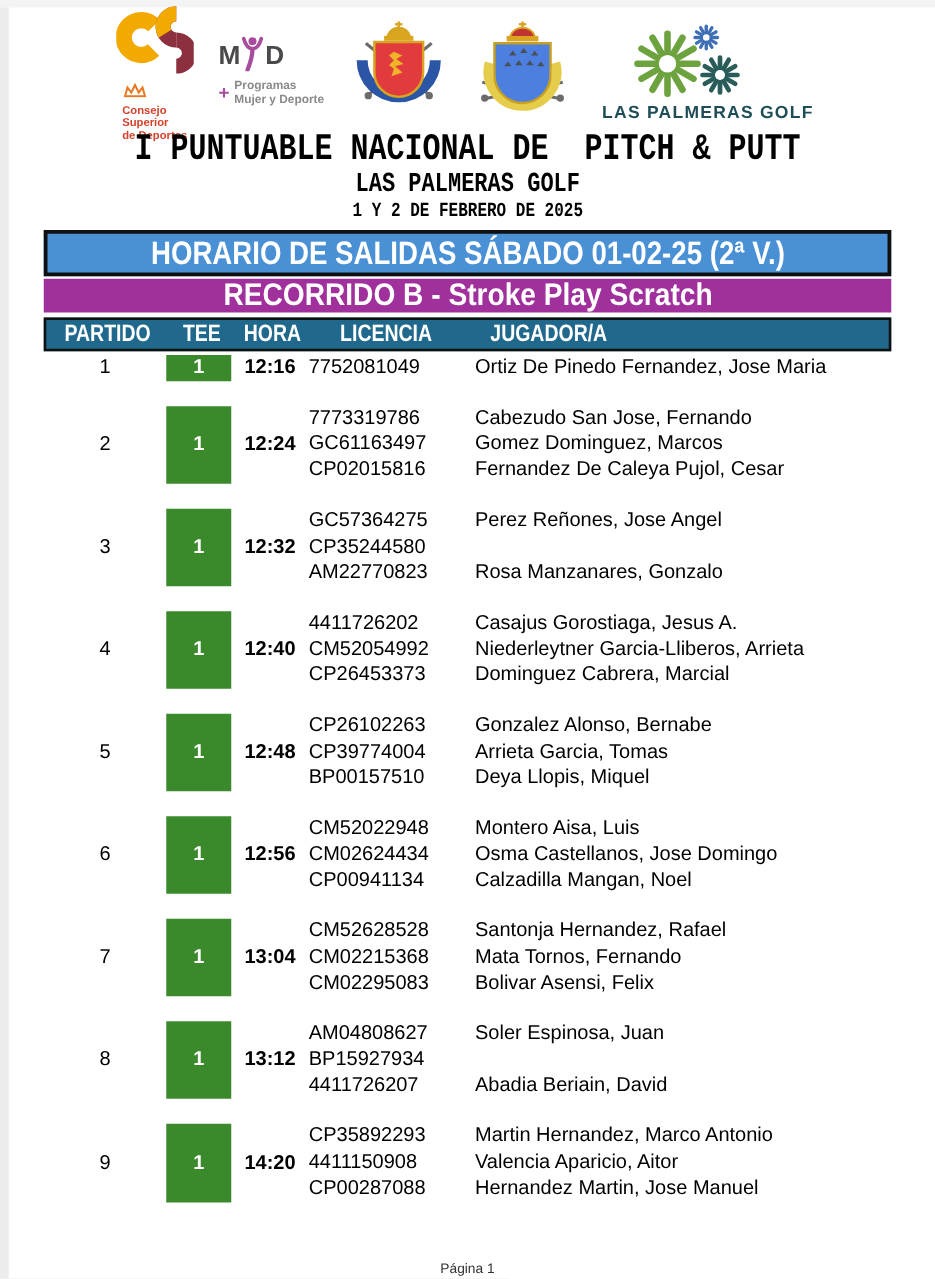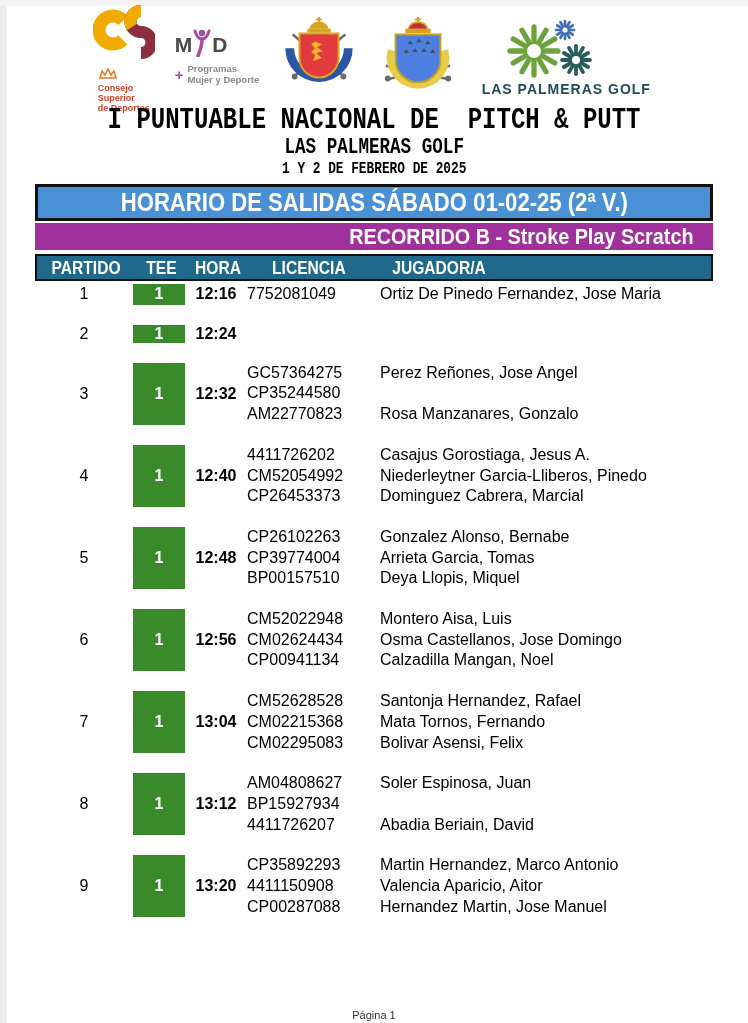--- a/index.html
+++ b/index.html
@@ -30,22 +30,22 @@
   .condensed{display:inline-block;transform:scaleX(0.8);transform-origin:center;
     font-weight:bold;white-space:pre;}
   .title{font-size:30px;line-height:32px;margin-top:2px;}
   .subtitle{font-size:22px;line-height:24px;}
   .datetext{font-size:16px;line-height:19px;}
 
   
   .banner-blue{margin:5px 35px 0;background:#4a90d5;border:3px solid #101010;color:#fff;
     text-align:center;height:31px;line-height:31px;font-size:26px;overflow:hidden;}
   .banner-blue .condensed{transform:scaleX(0.85);}
-  .banner-purple{margin:2px 35px 0;background:#a0309b;color:#fff;text-align:right;
-    height:27px;line-height:27px;font-size:22px;overflow:hidden;}
+  .banner-purple{margin:2px 35px 0;background:#a0309b;color:#fff;text-align:center;
+    height:27px;line-height:27px;font-size:25px;overflow:hidden;}
   .banner-purple .condensed{transform:scaleX(0.9);}
 
   
   .table-head{margin:4px 35px 0;background:#20698c;border:2px solid #101010;color:#fff;
     display:flex;height:23px;line-height:23px;font-size:19px;}
   .th{overflow:visible;text-align:center;}
   .th .condensed{transform:scaleX(0.82);}
   .th-partido{width:98px;text-decoration:underline;} .th-tee{width:52px;} .th-hora{width:62px;}
   .th-licencia{width:120px;} .th-jugador{flex:1;text-align:left;padding-left:13px;}
 
@@ -216,20 +216,34 @@
             <span class="nom">Ortiz De Pinedo Fernandez, Jose Maria</span>
           </div>
         </div>
       </div>
       <div class="group">
         <div class="col-partido">2</div>
         <div class="col-tee">
           <div class="tee-box">1</div>
         </div>
         <div class="col-hora">12:24</div>
+        <div class="col-players">
+          <div class="player-line">
+            <span class="lic">7773319786</span>
+            <span class="nom">Cabezudo San Jose, Fernando</span>
+          </div>
+          <div class="player-line">
+            <span class="lic">GC61163497</span>
+            <span class="nom">Gomez Dominguez, Marcos</span>
+          </div>
+          <div class="player-line">
+            <span class="lic">CP02015816</span>
+            <span class="nom">Fernandez De Caleya Pujol, Cesar</span>
+          </div>
+        </div>
       </div>
       <div class="group">
         <div class="col-partido">3</div>
         <div class="col-tee">
           <div class="tee-box">1</div>
         </div>
         <div class="col-hora">12:32</div>
         <div class="col-players">
           <div class="player-line">
             <span class="lic">GC57364275</span>
@@ -250,21 +264,21 @@
           <div class="tee-box">1</div>
         </div>
         <div class="col-hora">12:40</div>
         <div class="col-players">
           <div class="player-line">
             <span class="lic">4411726202</span>
             <span class="nom">Casajus Gorostiaga, Jesus A.</span>
           </div>
           <div class="player-line">
             <span class="lic">CM52054992</span>
-            <span class="nom">Niederleytner Garcia-Lliberos, Pinedo</span>
+            <span class="nom">Niederleytner Garcia-Lliberos, Arrieta</span>
           </div>
           <div class="player-line">
             <span class="lic">CP26453373</span>
             <span class="nom">Dominguez Cabrera, Marcial</span>
           </div>
         </div>
       </div>
       <div class="group">
         <div class="col-partido">5</div>
         <div class="col-tee">
@@ -346,21 +360,21 @@
             <span class="lic">4411726207</span>
             <span class="nom">Abadia Beriain, David</span>
           </div>
         </div>
       </div>
       <div class="group">
         <div class="col-partido">9</div>
         <div class="col-tee">
           <div class="tee-box">1</div>
         </div>
-        <div class="col-hora">13:20</div>
+        <div class="col-hora">14:20</div>
         <div class="col-players">
           <div class="player-line">
             <span class="lic">CP35892293</span>
             <span class="nom">Martin Hernandez, Marco Antonio</span>
           </div>
           <div class="player-line">
             <span class="lic">4411150908</span>
             <span class="nom">Valencia Aparicio, Aitor</span>
           </div>
           <div class="player-line">

